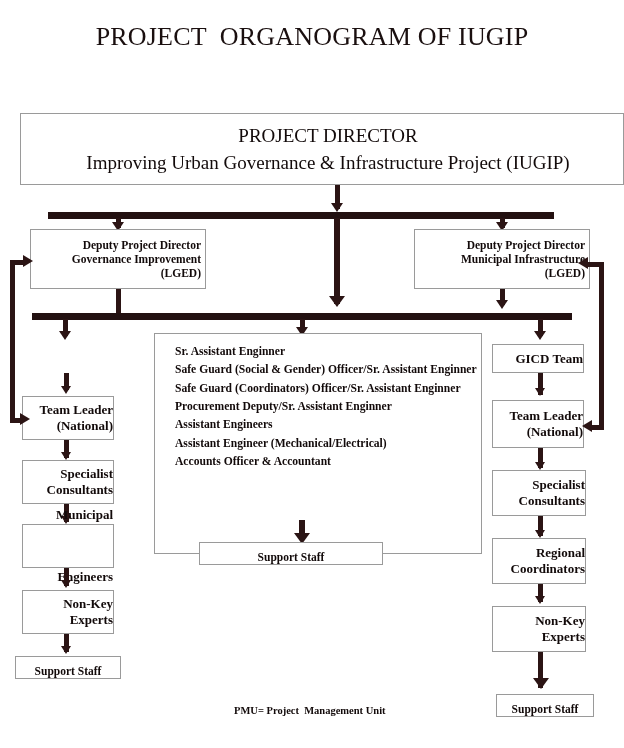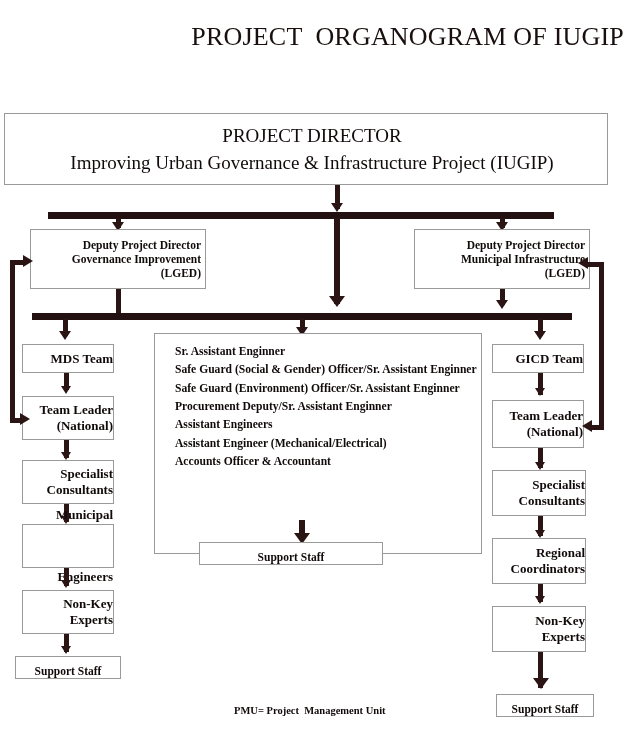--- a/index.html
+++ b/index.html
@@ -15,21 +15,21 @@
     overflow: hidden;
     font-family: "Liberation Serif", "DejaVu Serif", serif;
   }
 
   
   .chart-title {
     position: absolute;
     left: 0;
     top: 22px;
     width: 624px;
-    text-align: right;
+    text-align: center;
     font-family: "Liberation Serif", "DejaVu Serif", serif;
     font-size: 26px;
     font-weight: 400;
     color: #1a0f0f;
     letter-spacing: 0.2px;
     white-space: pre;
   }
 
   
   .box {
@@ -49,21 +49,21 @@
     font-weight: 400;
   }
   .box.serif-bold {
     font-family: "Liberation Serif", "DejaVu Serif", serif;
     font-weight: 700;
     align-items: flex-end;
   }
 
   
   .pd-box {
-    left: 4px;
+    left: 20px;
     top: 113px;
     width: 604px;
     height: 72px;
     flex-direction: column;
     font-size: 19px;
     padding-left: 12px;
   }
   .pd-line1 { font-size: 19px; }
   .pd-line2 { font-size: 19px; margin-top: 3px; }
 
@@ -221,37 +221,34 @@
 
   <div class="vline" style="left:300px; top:319px; width:5px; height:12px;"></div>
   <div class="arrow-down small" style="left:296px; top:327px;"></div>
 
   <div class="vline" style="left:538px; top:319px; width:5px; height:17px;"></div>
   <div class="arrow-down small" style="left:534px; top:331px;"></div>
 
   <div class="box staff-box">
     <div class="staff-item">Sr. Assistant Enginner</div>
     <div class="staff-item">Safe Guard (Social &amp; Gender) Officer/Sr. Assistant Enginner</div>
-    <div class="staff-item">Safe Guard (Environment) Officer/Sr. Assistant Enginner</div>
+    <div class="staff-item">Safe Guard (Coordinators) Officer/Sr. Assistant Enginner</div>
     <div class="staff-item">Procurement Deputy/Sr. Assistant Enginner</div>
     <div class="staff-item">Assistant Engineers</div>
     <div class="staff-item">Assistant Engineer (Mechanical/Electrical)</div>
     <div class="staff-item">Accounts Officer &amp; Accountant</div>
   </div>
 
   <div class="vline" style="left:299px; top:520px; width:6px; height:20px;"></div>
   <div class="arrow-down" style="left:294px; top:533px;"></div>
 
   <div class="box serif-bold support" style="left:199px; top:542px; width:184px;">
     <span>Support Staff</span>
   </div>
 
-  <div class="box serif-bold node" style="left:22px; top:344px; width:92px; height:29px; font-size:13px;">
-    <span>MDS Team</span>
-  </div>
 
   <div class="vline" style="left:64px; top:373px; width:5px; height:17px;"></div>
   <div class="arrow-down tiny" style="left:61px; top:386px;"></div>
 
   <div class="box serif-bold node" style="left:22px; top:396px; width:92px; height:44px;">
     <span>Team Leader</span>
     <span>(National)</span>
   </div>
 
   <div class="vline" style="left:64px; top:440px; width:5px; height:18px;"></div>

